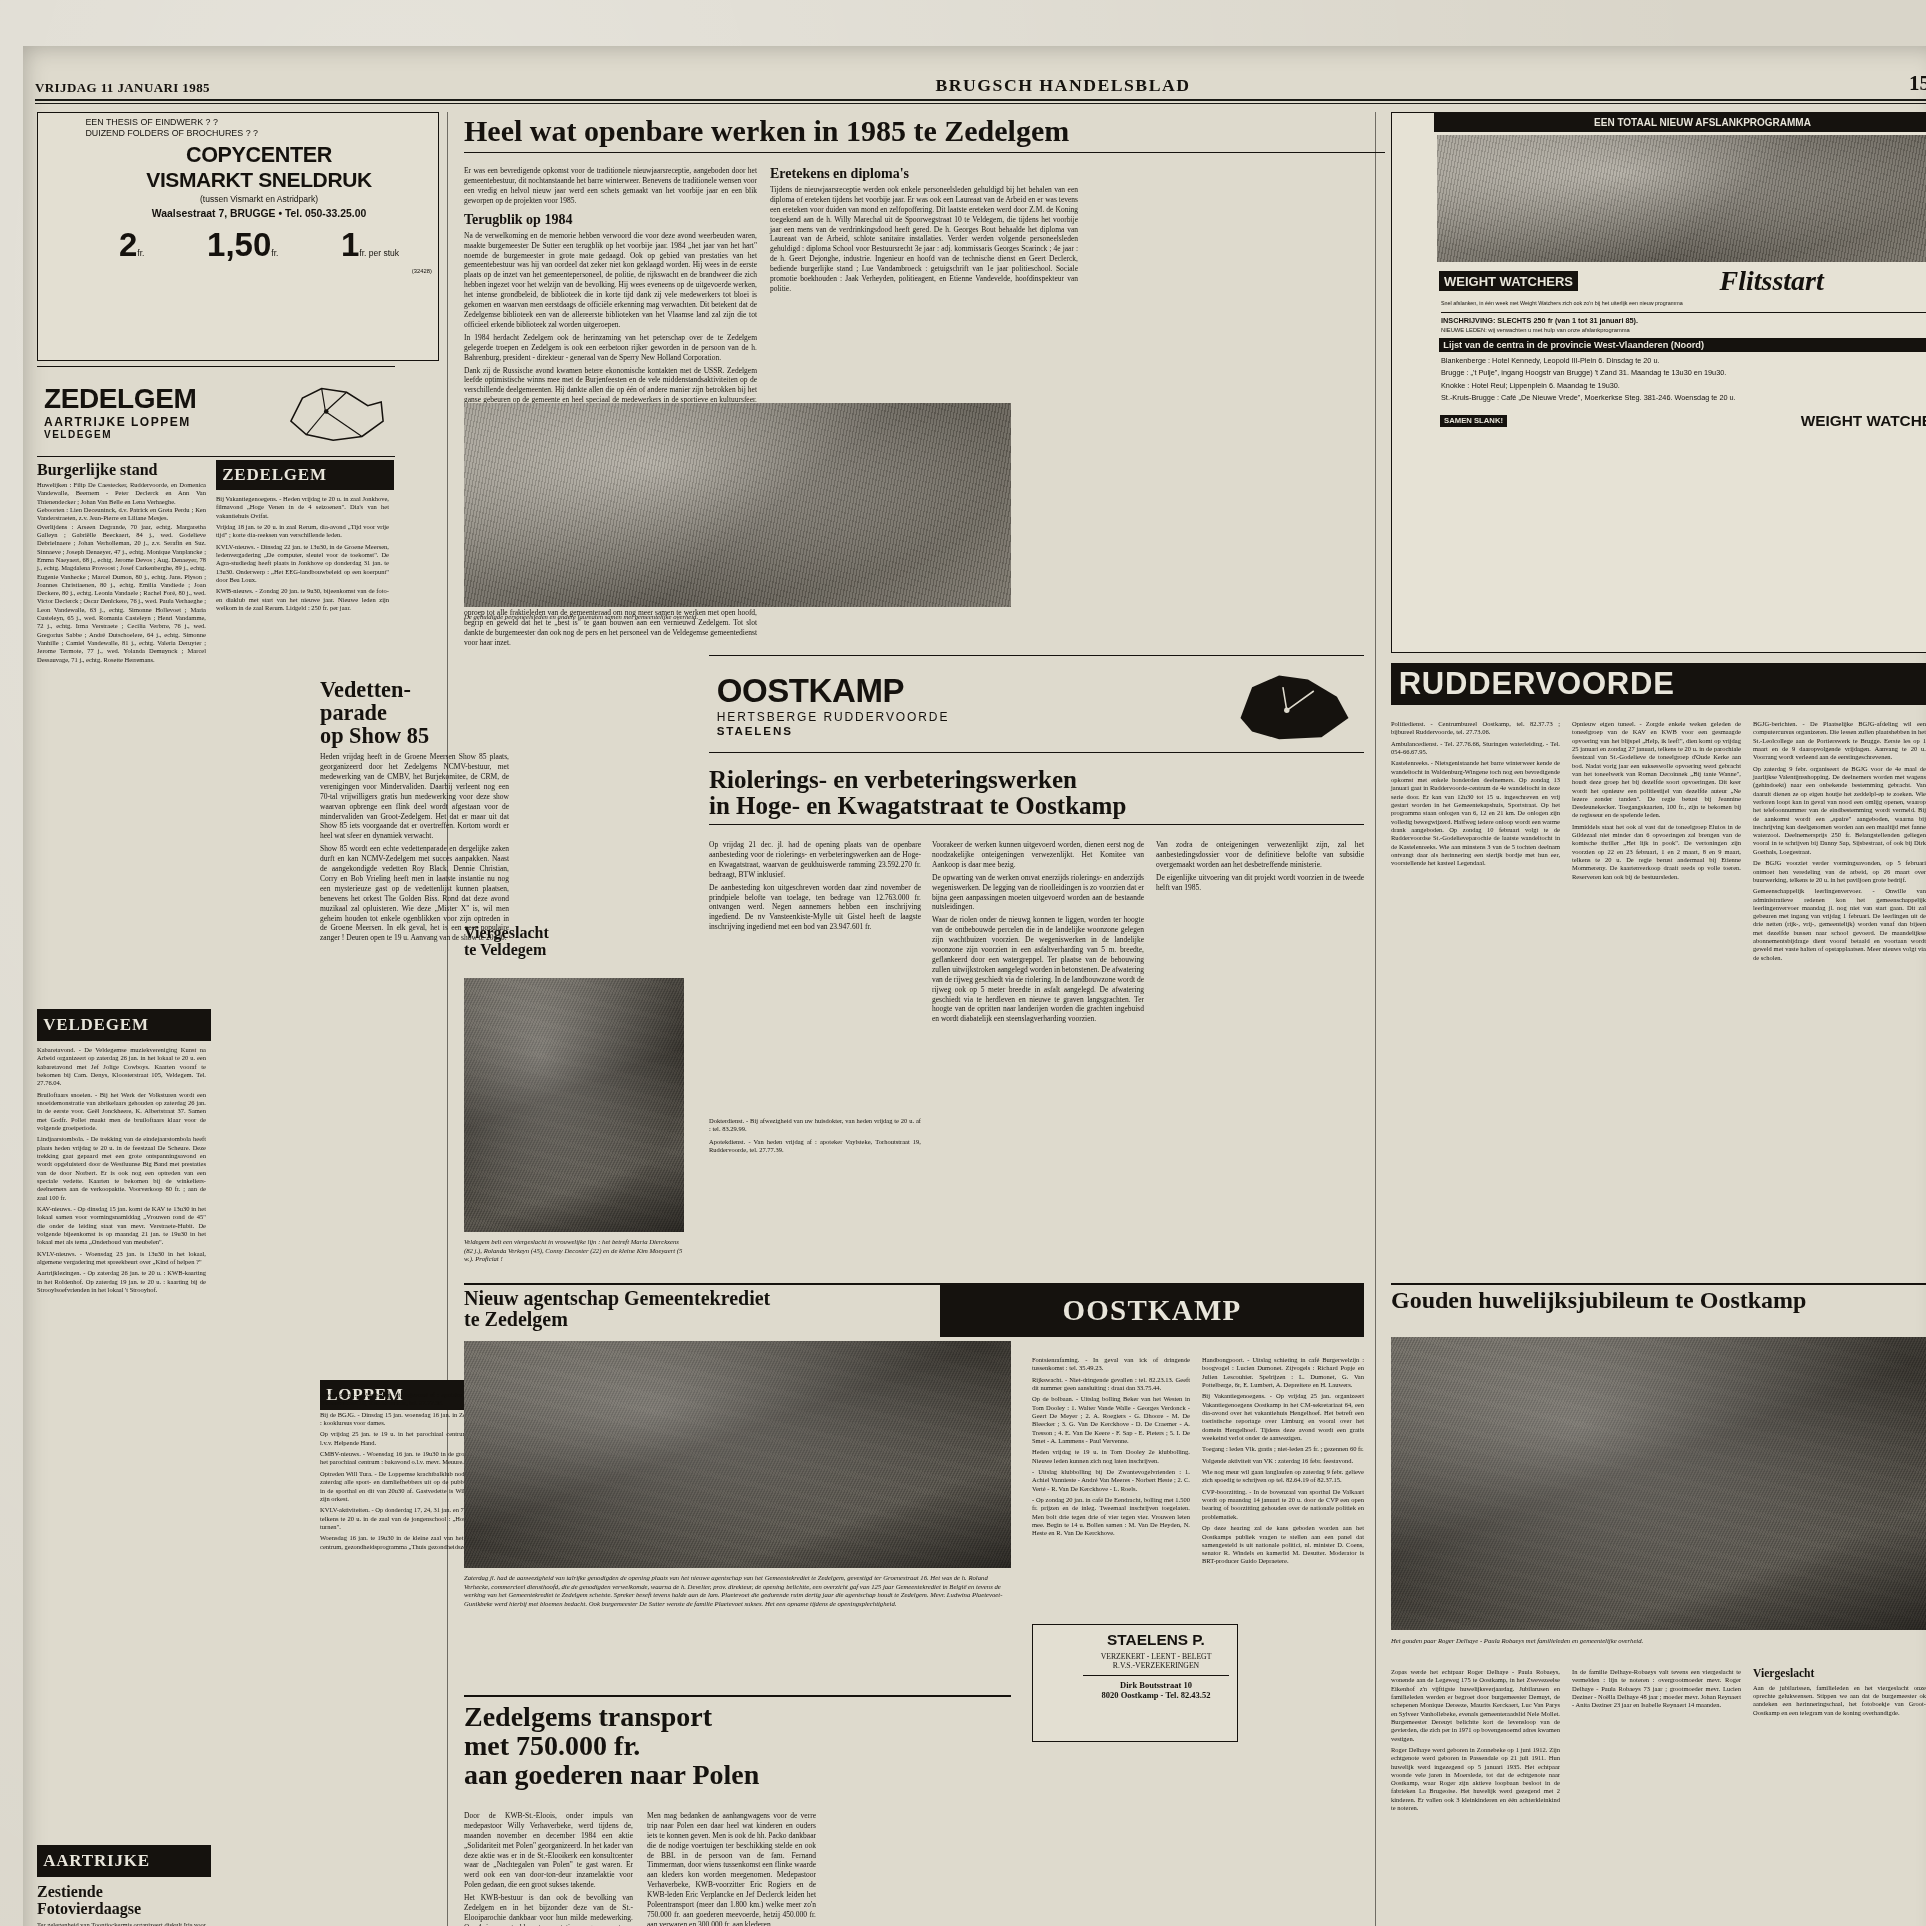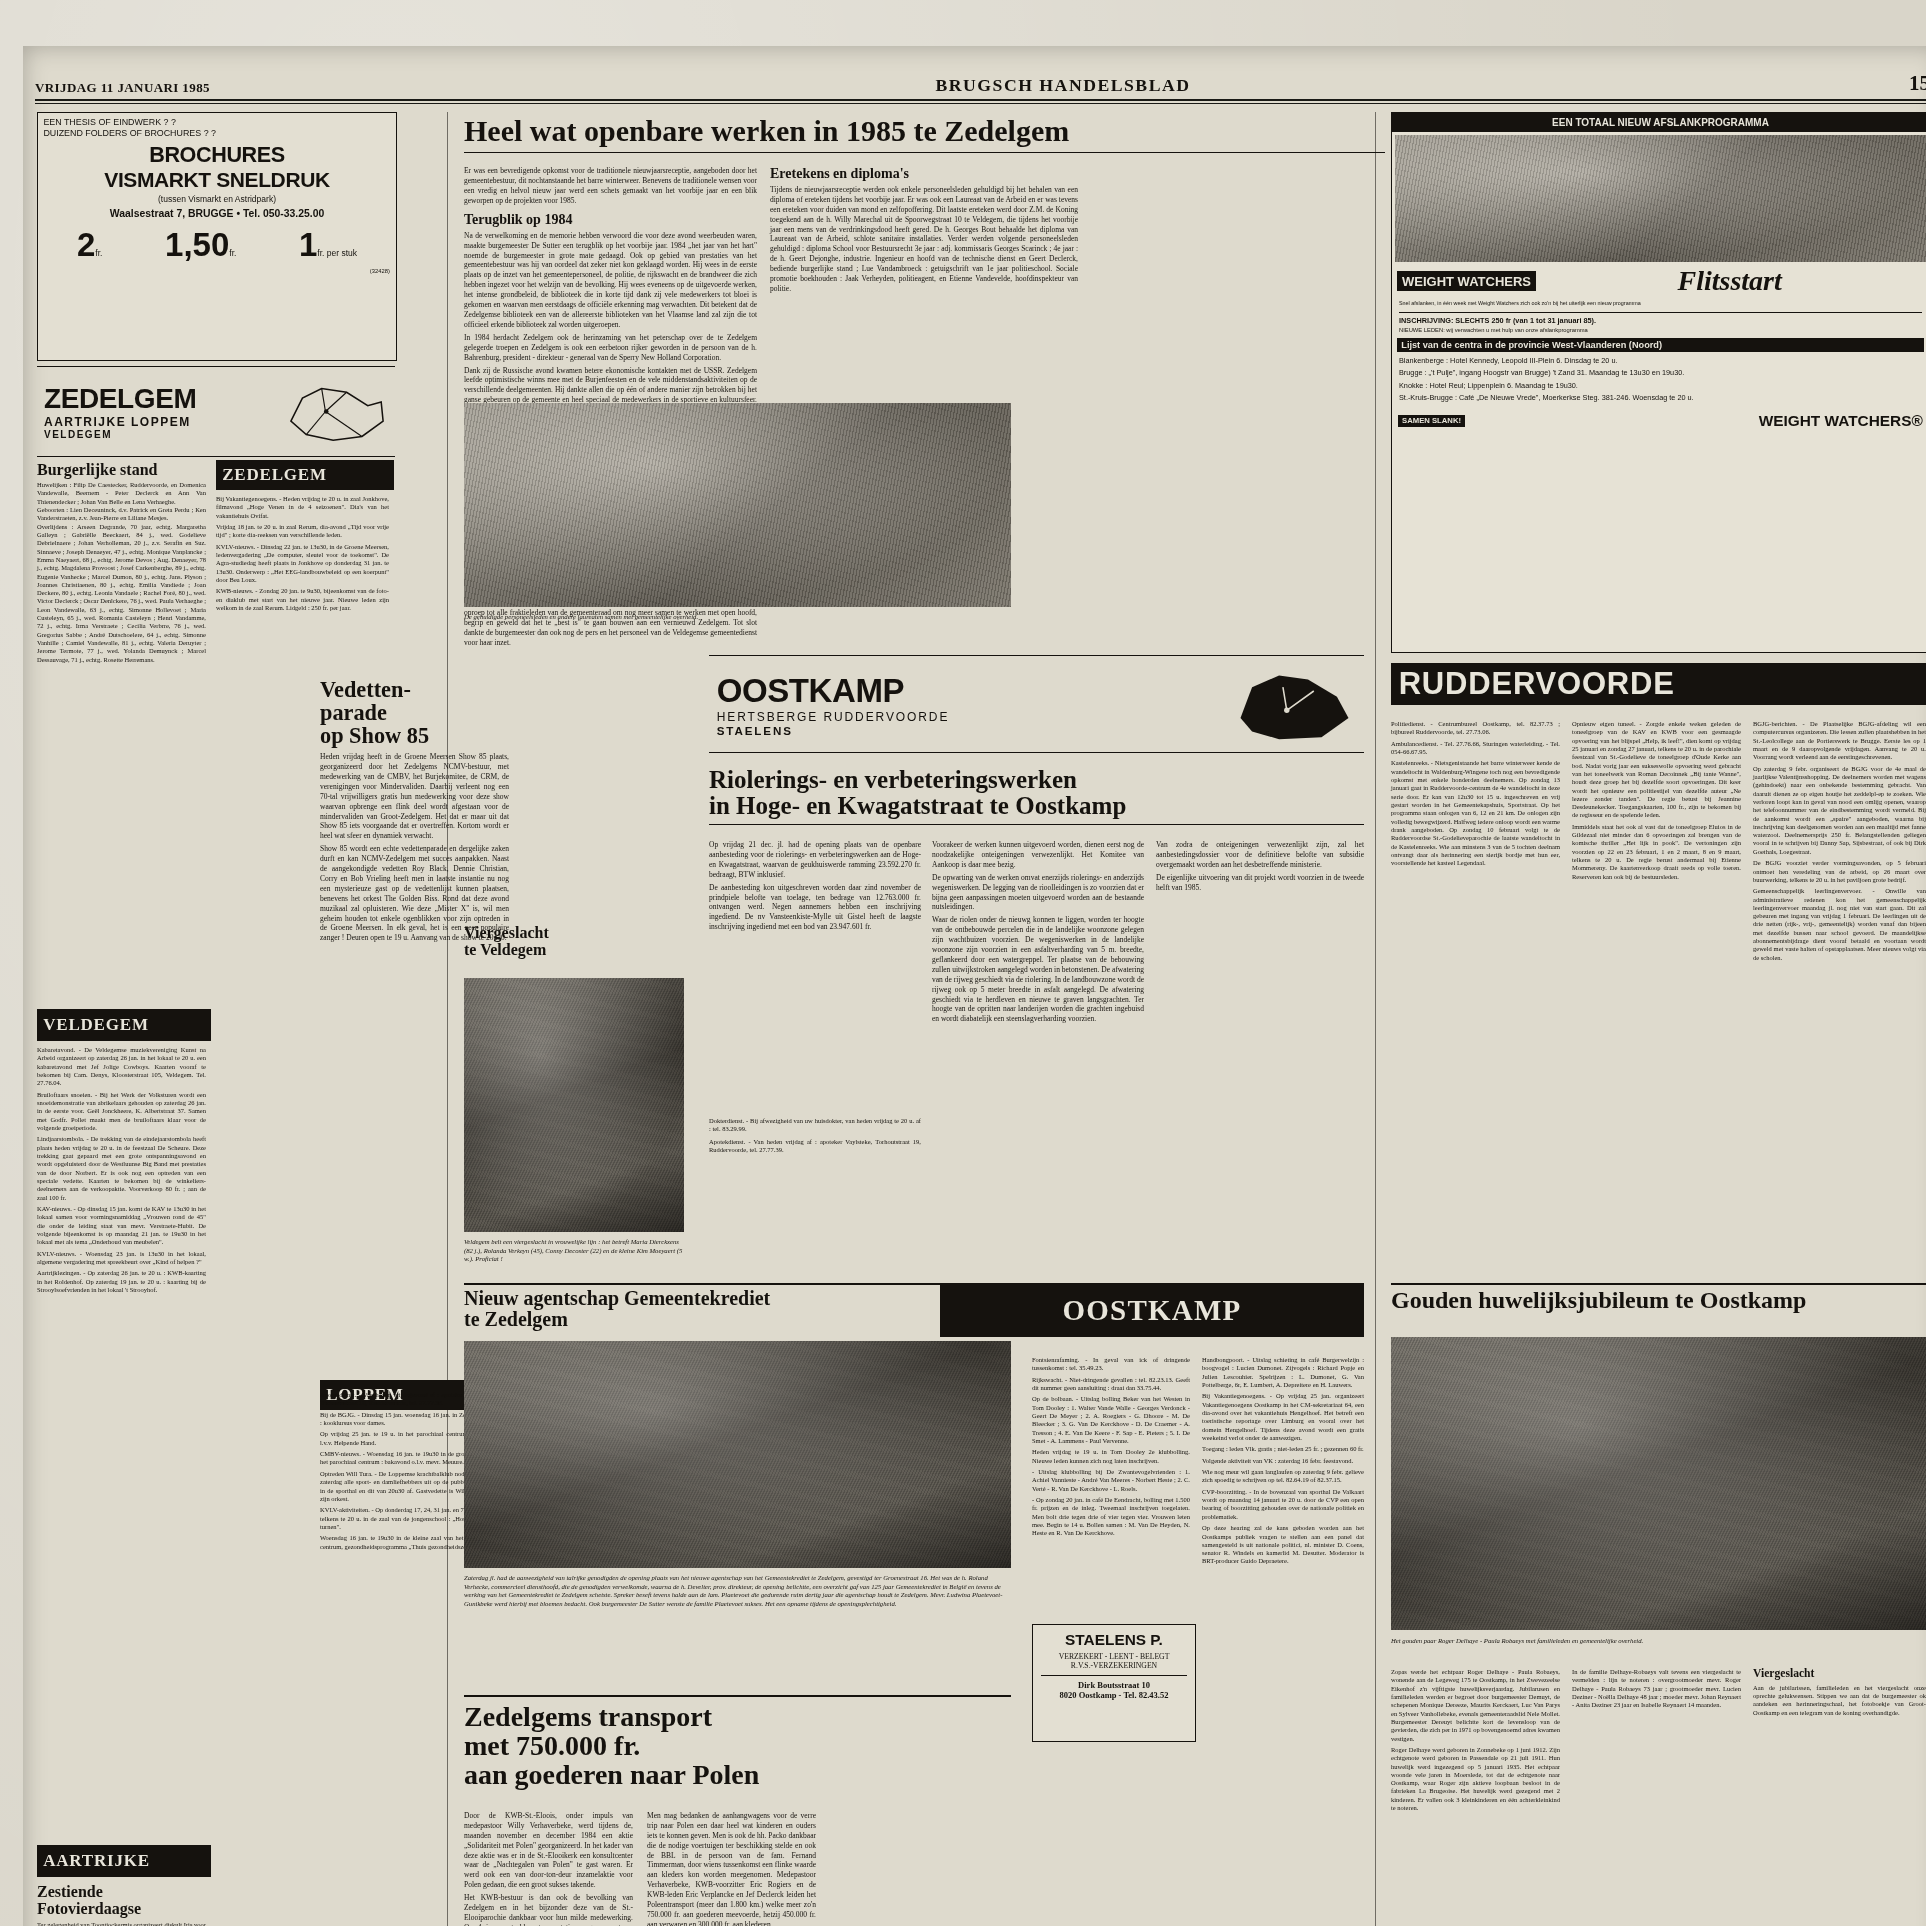--- a/index.html
+++ b/index.html
@@ -39,21 +39,21 @@
   .hd1{font-size:30px;font-weight:bold;line-height:1.02;font-family:"Liberation Serif",serif;}
   .hd2{font-size:22.3px;font-weight:bold;line-height:1.04;}
   .hd3{font-size:16px;font-weight:bold;line-height:1.05;}
   .hd4{font-size:11.6px;font-weight:bold;line-height:1.08;}
   .body{font-size:7.5px;line-height:1.32;text-align:justify;hyphens:auto;}
   .tiny{font-size:6.5px;line-height:1.28;text-align:justify;}
 
   .blackbar{background:#15120e;color:#e8e5da;font-weight:bold;display:flex;align-items:center;}
   .sectionbar{font-size:17px;letter-spacing:0.8px;padding:2.3px 6.2px;}
 
-  .ad{position:absolute;border:1.2px solid #15120e;background:#e3dfd2;}
+  .ad{position:absolute;border:1.2px solid #15120e;background:#e3dfd2;padding-left:42px;}
   .photo{background:
       repeating-linear-gradient(115deg, rgba(0,0,0,0.30) 0 1.2px, rgba(0,0,0,0.12) 1.2px 2.7px),
       linear-gradient(160deg,#9b9589,#5d584f 45%,#8e887c 75%,#46423b);
     position:relative;overflow:hidden;}
   .photo.light{background:
       repeating-linear-gradient(100deg, rgba(0,0,0,0.18) 0 1.2px, rgba(255,255,255,0.10) 1.2px 3.1px),
       linear-gradient(140deg,#c6c0b2,#7e786c 55%,#a9a294);}
   .photo:after{content:"";position:absolute;inset:0;
       background:radial-gradient(ellipse at 35% 30%, rgba(255,255,255,0.22), rgba(0,0,0,0.25) 70%);}
   .phcap{font-size:6.7px;font-style:italic;line-height:1.28;}
@@ -81,21 +81,21 @@
   </div>
   <div class="rule"></div>
   <div class="rule2"></div>
 
   <div class="ad cc" style="left:37px;top:112px;width:358px;height:247px;">
     <div style="padding:3.9px 5.4px 0 5.4px;font-size:8.9px;line-height:1.25;">
       <div>EEN THESIS OF EINDWERK ? ?</div>
       <div>DUIZEND FOLDERS OF BROCHURES ? ?</div>
     </div>
     <div class="center" style="margin-top:3.1px;">
-      <div class="l1">BROCHURES</div>
+      <div class="l1">COPYCENTER</div>
       <div class="l2">VISMARKT SNELDRUK</div>
       <div class="small" style="margin-top:1.5px;">(tussen Vismarkt en Astridpark)</div>
       <div style="font-size:10.4px;font-weight:bold;margin-top:3.9px;">Waalsestraat 7, BRUGGE • Tel. 050-33.25.00</div>
     </div>
     <div style="display:flex;align-items:flex-end;justify-content:space-around;margin-top:7px;padding:0 7.7px 3.9px 7.7px;">
       <div style="display:flex;align-items:baseline;">
         <span class="price">2</span>
         <span class="small">fr.</span>
       </div>
       <div style="display:flex;align-items:baseline;">

